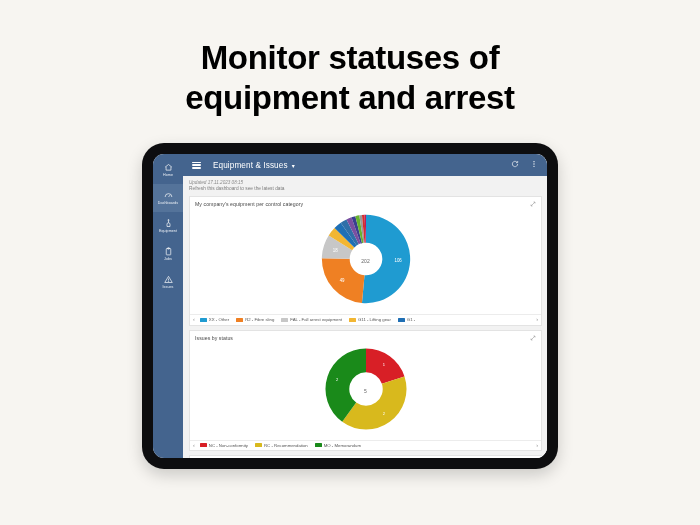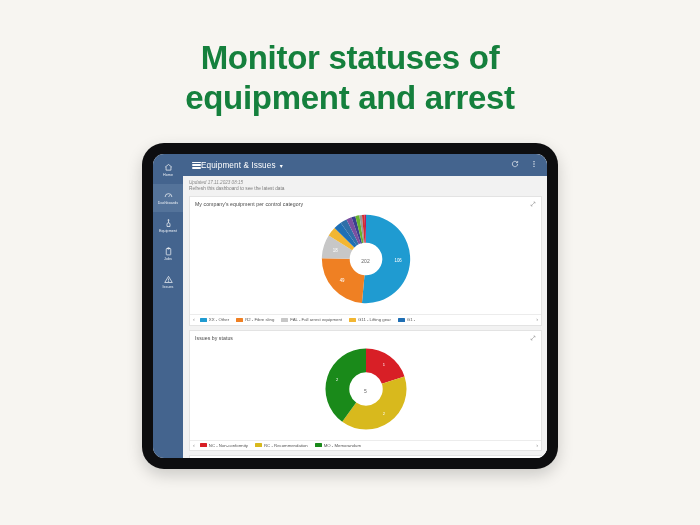--- a/index.html
+++ b/index.html
@@ -15,21 +15,21 @@
     position: relative;
   }
 
   
   .headline {
     position: absolute;
     top: 38px;
     left: 0;
     width: 700px;
     text-align: center;
-    color: #15803d;
+    color: #000000;
     font-size: 33px;
     line-height: 40px;
     font-weight: bold;
     letter-spacing: -0.3px;
   }
   .headline .l2 { display: block; }
 
   
   .device {
     position: absolute;
@@ -103,21 +103,21 @@
     height: 7px;
     display: flex;
     flex-direction: column;
     justify-content: space-between;
     cursor: pointer;
   }
   .burger i { display: block; height: 1.2px; background: #fff; border-radius: 1px; }
   .appbar-title {
     color: #ffffff;
     font-size: 8.2px;
-    margin-left: 0;
+    margin-left: 12px;
     letter-spacing: 0.1px;
     white-space: nowrap;
   }
   .caret-down {
     margin-left: 4px;
     color: #ffffff;
     font-size: 6px;
     cursor: pointer;
   }
   .appbar-spacer { flex: 1; }

